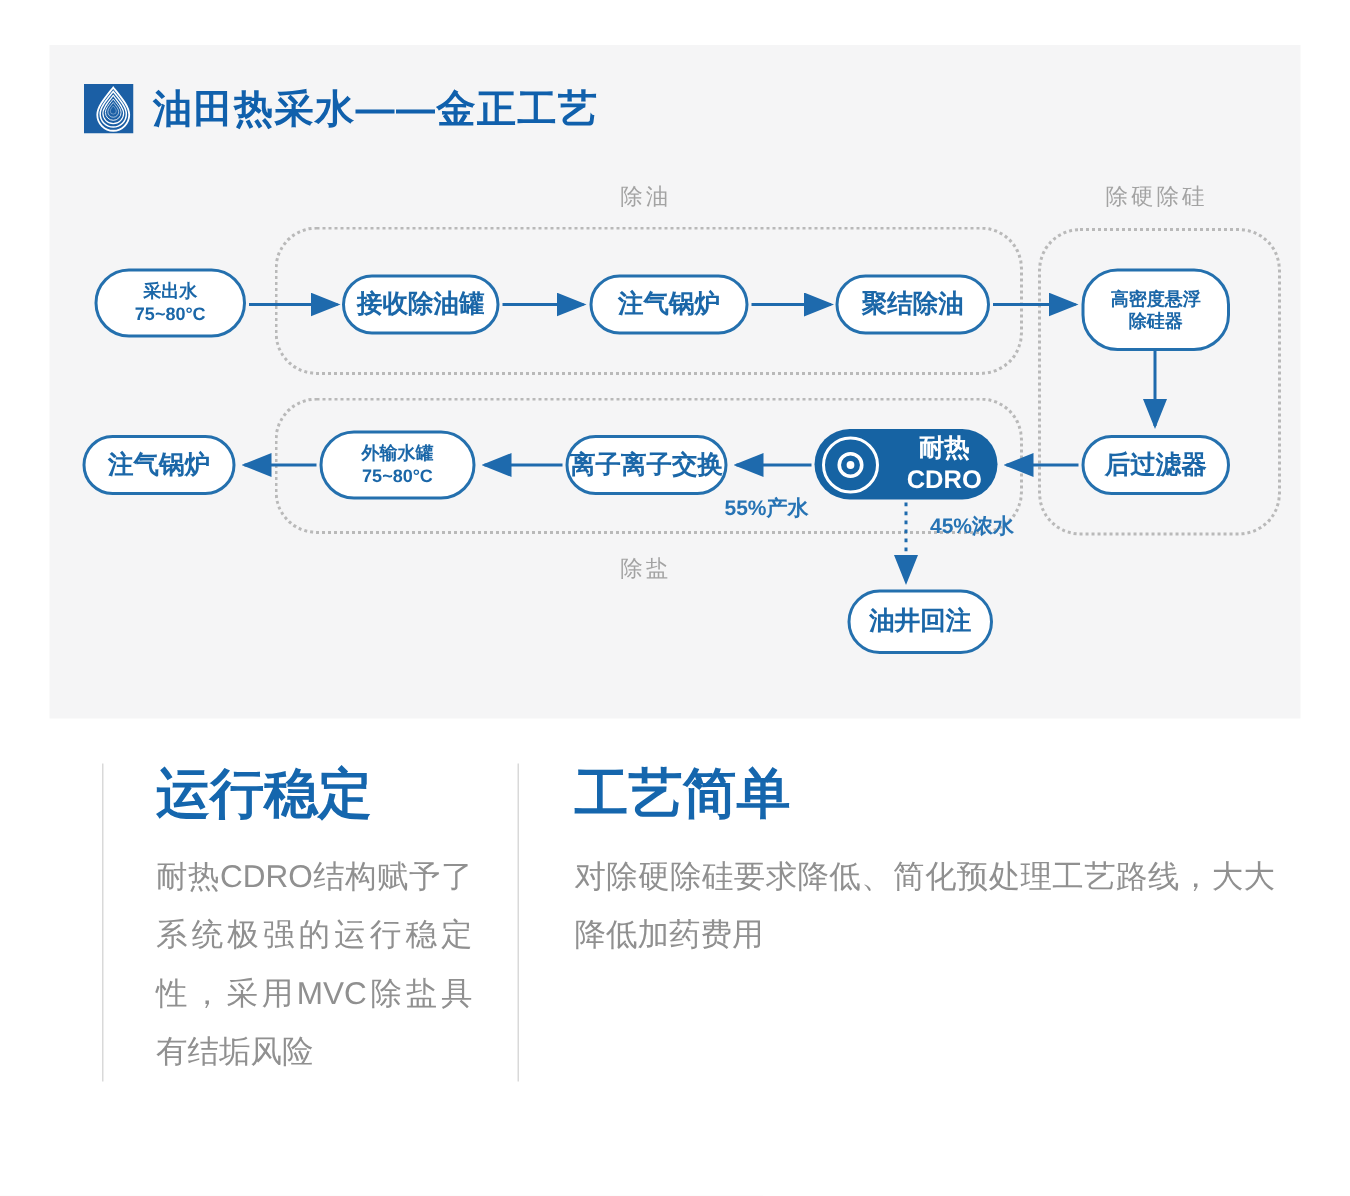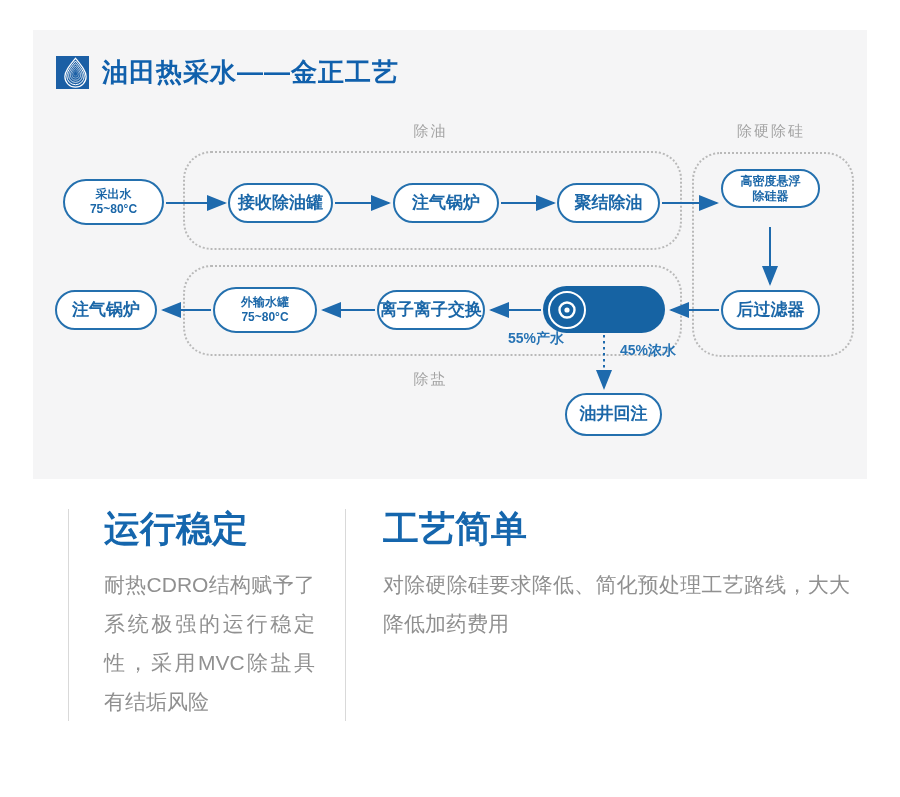--- a/index.html
+++ b/index.html
@@ -29,33 +29,33 @@
   .node{position:absolute;background:#ffffff;border:2px solid #2470ae;border-radius:24px;
         display:flex;flex-direction:column;align-items:center;justify-content:center;
         box-sizing:border-box;color:#1b67a8;font-weight:bold;font-size:17px;line-height:1.22;text-align:center;}
   .node.two{font-size:12px;}
   .node span{display:block;}
 
   .n-produced{left:30px;top:149px;width:101px;height:46px;}
   .n-receiving{left:195px;top:153px;width:105px;height:40px;}
   .n-daf{left:360px;top:153px;width:106px;height:40px;}
   .n-coalescer{left:524px;top:153px;width:103px;height:40px;}
-  .n-densadeg{left:688px;top:139px;width:99px;height:39px;}
+  .n-densadeg{left:688px;top:149px;width:99px;height:55px;}
   .n-boiler{left:22px;top:260px;width:102px;height:40px;}
   .n-export{left:180px;top:257px;width:104px;height:46px;}
   .n-ion{left:344px;top:260px;width:108px;height:40px;}
   .n-postfilter{left:688px;top:260px;width:99px;height:40px;}
   .n-reinjection{left:532px;top:363px;width:97px;height:43px;}
 
   .n-cdro{left:510px;top:256px;width:122px;height:47px;background:#1663a3;border:none;
           flex-direction:row;justify-content:flex-start;color:#ffffff;border-radius:25px;gap:7px;padding-left:4px;}
   .cdro-icon{width:40px;height:40px;flex:0 0 auto;display:block;}
 
   .edge-label{position:absolute;font-size:14px;font-weight:bold;color:#2673b4;white-space:nowrap;}
-  .el-product{left:475px;top:300px;}
+  .el-product{left:450px;top:300px;}
   .el-concentrate{left:587px;top:312px;}
 
   
   .features{position:absolute;left:68px;top:509px;right:50px;display:flex;align-items:stretch;}
   .feature{box-sizing:border-box;}
   .feature h2{margin:0 0 16px 0;font-size:36px;line-height:1.1;font-weight:bold;color:#1566ad;}
   .feature p{margin:0;font-size:21px;line-height:39px;color:#909090;text-align:justify;}
   .f-1{width:240px;padding-right:32px;}
   .f-2{width:277px;padding-left:35px;padding-right:30px;border-left:1px solid #d9d9d9;}
   .f-3{flex:1;padding-left:37px;border-left:1px solid #d9d9d9;}
@@ -137,20 +137,21 @@
     </div>
     <div class="node n-ion">
       <span>离子离子交换</span>
     </div>
     <div class="node n-cdro">
       <svg class="cdro-icon" viewBox="0 0 40 40">
         <circle cx="20" cy="20" r="18" fill="none" stroke="#ffffff" stroke-width="2"></circle>
         <circle cx="20" cy="20" r="7.5" fill="none" stroke="#ffffff" stroke-width="2.4"></circle>
         <circle cx="20" cy="20" r="2.6" fill="#ffffff"></circle>
       </svg>
+      <span>耐热CDRO</span>
     </div>
     <div class="node n-postfilter">
       <span>后过滤器</span>
     </div>
 
     <div class="node n-reinjection">
       <span>油井回注</span>
     </div>
 
     <div class="edge-label el-product">55%产水</div>

